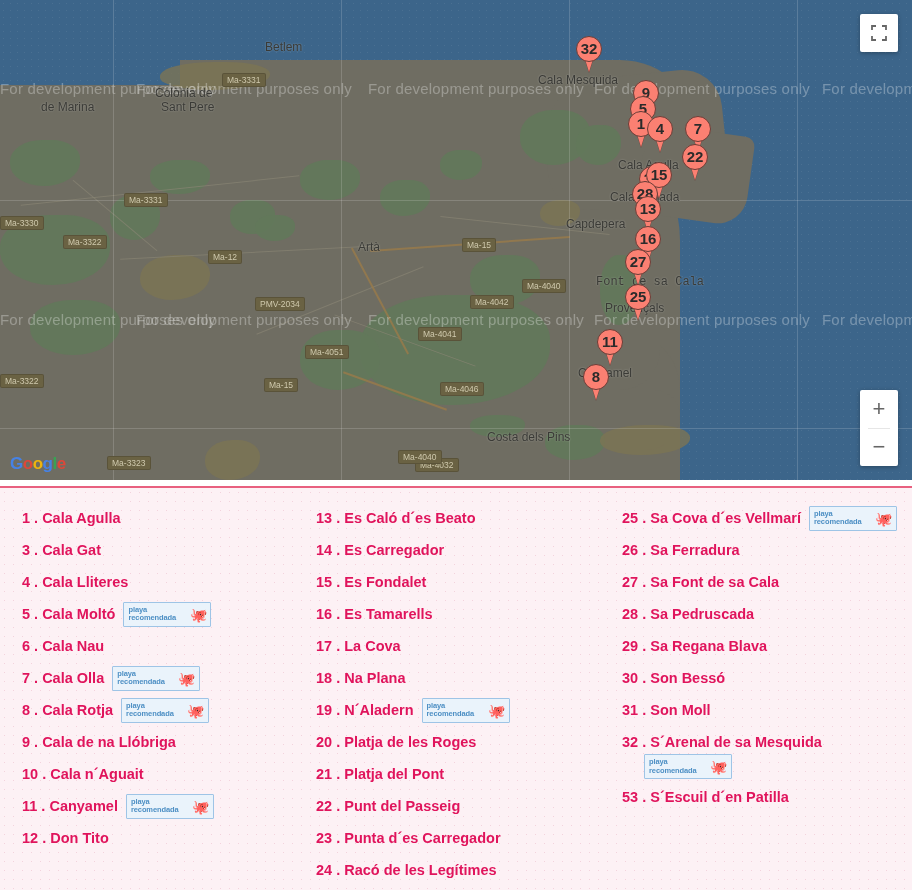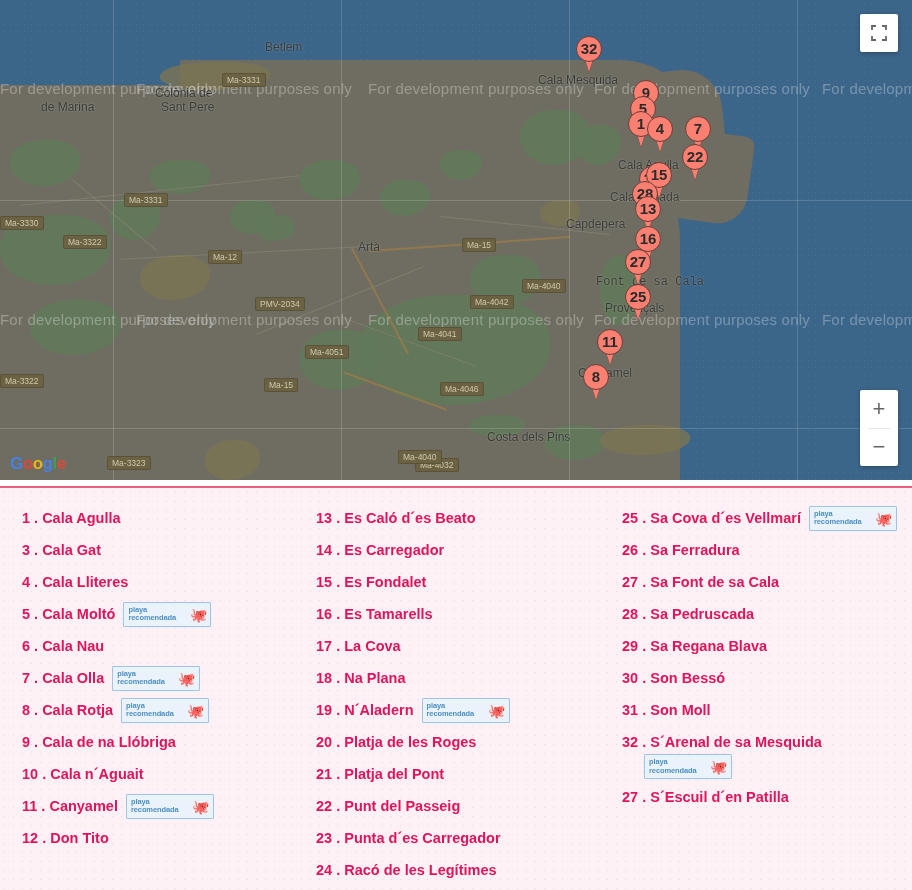--- a/index.html
+++ b/index.html
@@ -537,19 +537,19 @@
             <span class="beach-name">31 . Son Moll</span>
           </div>
           <div class="beach-row">
             <span class="beach-name">32 . S´Arenal de sa Mesquida</span>
           </div>
           <div class="badge-line"><span class="badge wrapped"><span class="b-txt">
                 <div>playa</div>
                 <div>recomendada</div>
               </span><span class="b-oct">🐙</span></span></div>
           <div class="beach-row">
-            <span class="beach-name">27 . S´Escuil d´en Patilla</span>
+            <span class="beach-name">53 . S´Escuil d´en Patilla</span>
           </div>
         </div>
       </div>
 </div>
 
 </div>
 
 </body></html>

